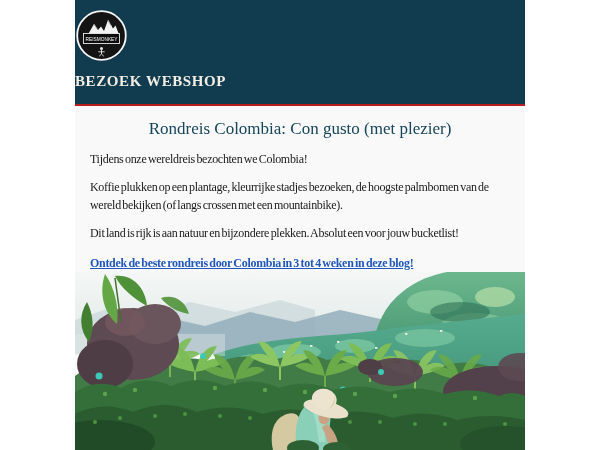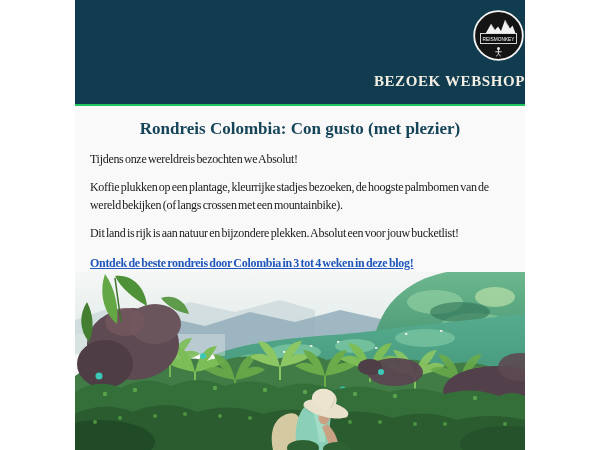--- a/index.html
+++ b/index.html
@@ -14,36 +14,36 @@
     width:600px;height:450px;background:#ffffff;overflow:hidden;
     font-family:"Liberation Serif","DejaVu Serif",serif;
   }
   .page{width:600px;height:450px;background:#ffffff;overflow:hidden;}
   .email{
     position:relative;width:450px;height:450px;margin:0 auto;
     background:var(--content_bg);
   }
   .header{
     height:106px;background:var(--header_bg);
-    display:flex;flex-direction:column;align-items:flex-end;
-    padding-top:9px;border-bottom:2px solid #22c55e;
+    display:flex;flex-direction:column;align-items:flex-start;
+    padding-top:9px;border-bottom:2px solid #b91c1c;
   }
   .logo{display:block;line-height:0;cursor:pointer;}
   .logo svg{width:53px;height:53px;display:block;}
   .webshop{
     margin-top:11px;font-weight:bold;font-size:15px;letter-spacing:0.6px;
     color:#f2eee4;text-decoration:none;cursor:pointer;
   }
   .textblock{
     position:absolute;top:106px;left:0;right:0;height:166px;overflow:hidden;
     background:var(--content_bg);
   }
   .title{
     margin:12px 14px 0;text-align:center;font-size:17px;line-height:1.3;
-    color:var(--title_color);font-weight:bold;
+    color:var(--title_color);font-weight:normal;
   }
   .textblock p{
     margin:10px 15px 0;font-size:12px;line-height:1.5;color:#1a1a1a;
     letter-spacing:-0.3px;word-spacing:-1.2px;
   }
   .linkline{margin-top:12px !important;}
   .bloglink{
     color:var(--link_color);font-weight:bold;text-decoration:underline;cursor:pointer;
   }
   .photo{
@@ -72,21 +72,21 @@
             <circle cx="26.5" cy="39.5" r="1.5" fill="#e8e8e8" stroke="none"></circle>
             <path d="M26.5,41 L26.5,45 M23.3,42.8 L29.7,42.8 M24.2,47.2 L26.5,45 L28.8,47.2"></path>
           </g>
         </svg>
       </a>
       <a class="webshop">BEZOEK WEBSHOP</a>
     </div>
 
     <div class="textblock">
       <h1 class="title">Rondreis Colombia: Con gusto (met plezier)</h1>
-      <p>Tijdens onze wereldreis bezochten we Absolut!</p>
+      <p>Tijdens onze wereldreis bezochten we Colombia!</p>
       <p>Koffie plukken op een plantage, kleurrijke stadjes bezoeken, de hoogste palmbomen van de wereld bekijken (of langs crossen met een mountainbike).</p>
       <p>Dit land is rijk is aan natuur en bijzondere plekken. Absolut een voor jouw bucketlist!</p>
       <p class="linkline"><a class="bloglink">Ontdek de beste rondreis door Colombia in 3 tot 4 weken in deze blog!</a></p>
     </div>
 
     <div class="photo" title="Person with a straw hat bent over picking coffee on a green plantation hillside in the Colombian mountains">
       <svg viewBox="0 0 450 178">
         <defs>
           <linearGradient id="skyg" x1="0" y1="0" x2="0" y2="1">
             <stop offset="0" stop-color="#f5f7f6"></stop>

